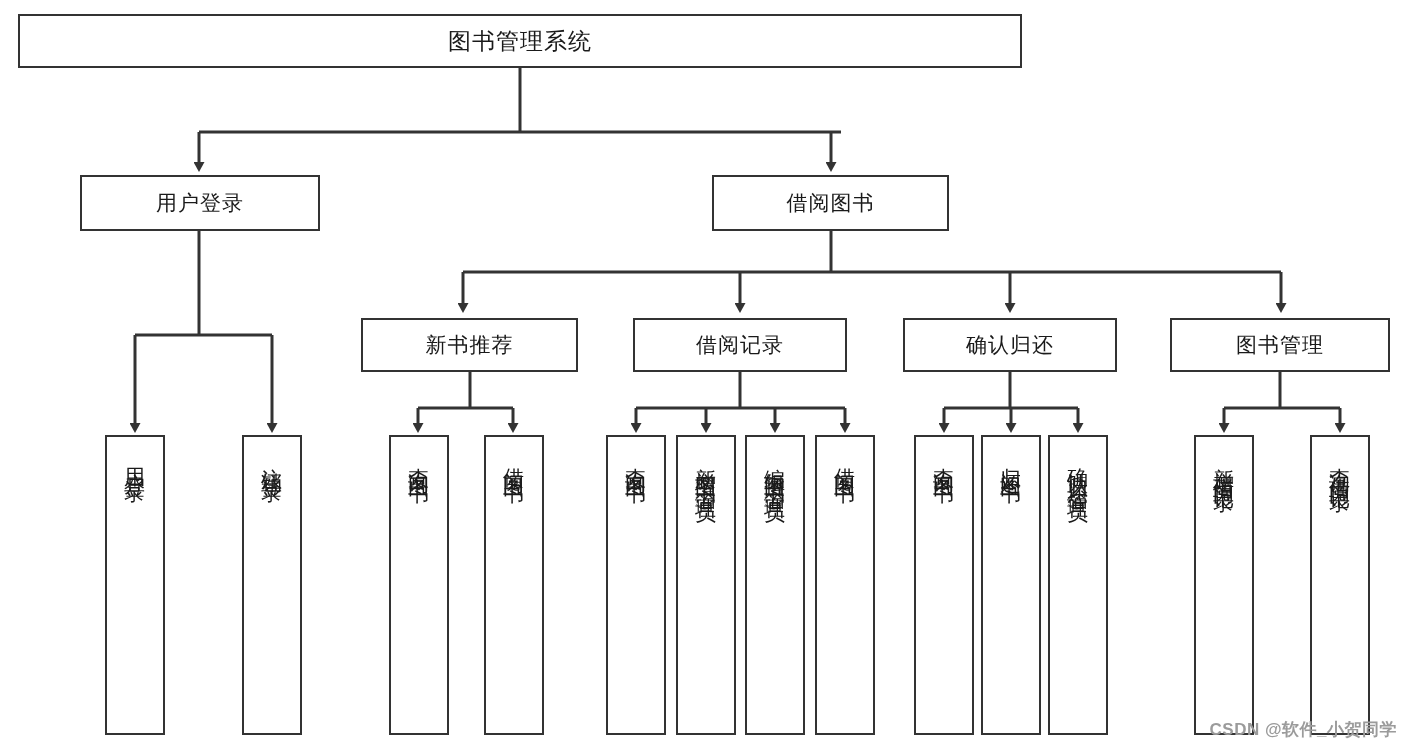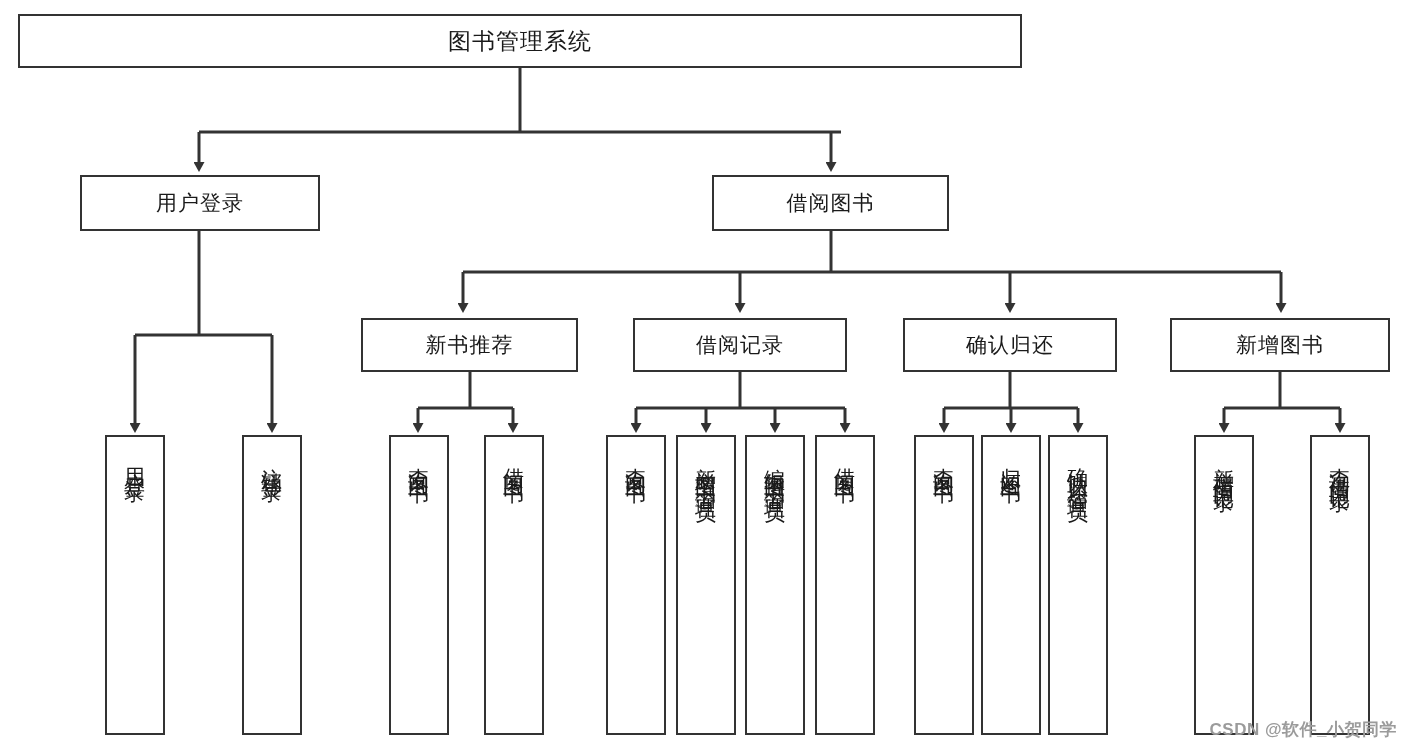--- a/index.html
+++ b/index.html
@@ -140,21 +140,21 @@
   <div class="node lvl3" style="left:361px; top:318px; width:217px; height:54px;">
     <span class="hlabel">新书推荐</span>
   </div>
   <div class="node lvl3" style="left:633px; top:318px; width:214px; height:54px;">
     <span class="hlabel">借阅记录</span>
   </div>
   <div class="node lvl3" style="left:903px; top:318px; width:214px; height:54px;">
     <span class="hlabel">确认归还</span>
   </div>
   <div class="node lvl3" style="left:1170px; top:318px; width:220px; height:54px;">
-    <span class="hlabel">新增图书</span>
+    <span class="hlabel">图书管理</span>
   </div>
 
   <div class="node leaf" style="left:105px; top:435px; width:60px; height:300px;">
     <span class="vtext">用户登录</span>
   </div>
   <div class="node leaf" style="left:242px; top:435px; width:60px; height:300px;">
     <span class="vtext">注销登录</span>
   </div>
 
   <div class="node leaf" style="left:389px; top:435px; width:60px; height:300px;">

